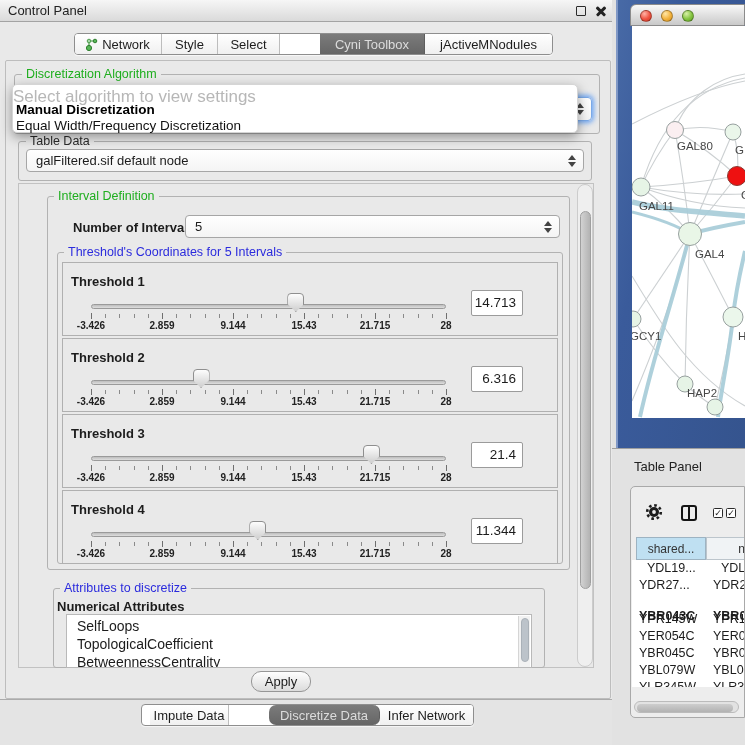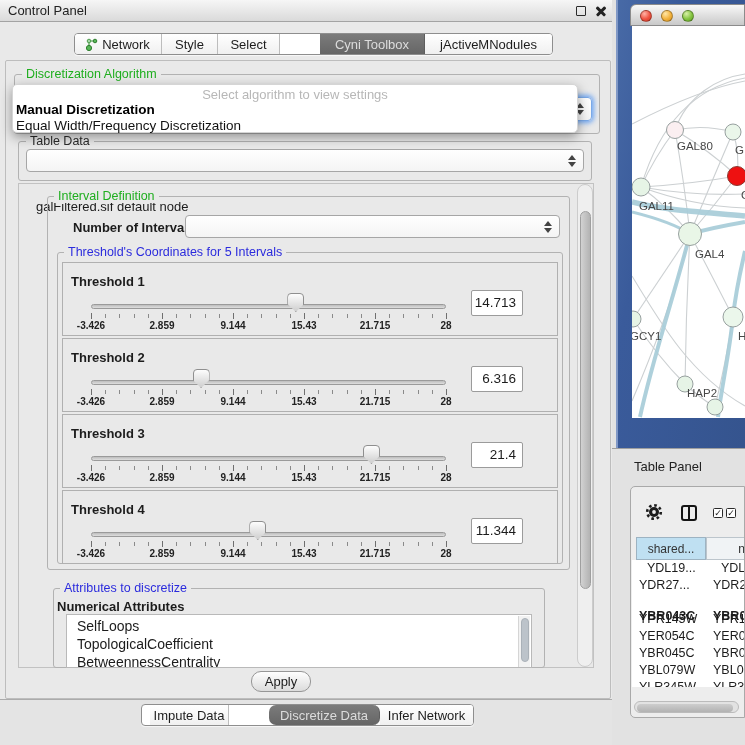--- a/index.html
+++ b/index.html
@@ -28,33 +28,33 @@
   .segctl .seg.sel { background:linear-gradient(#7b7b7b,#666666); color:#dcdcdc; border-right-color:#5e5e5e;margin-left:40px; }
 
   
   .group { position:absolute; border:1px solid #b2b2b2; border-radius:3px; }
   .gtitle { position:absolute; background:#e9e9e9; padding:0 4px; font-size:12.5px; white-space:nowrap; }
   .green { color:#1fae1f; } .blue { color:#2b2bdd; } .dark { color:#2b2b2b; }
 
   
   .combo { position:absolute; background:linear-gradient(#ffffff,#f4f4f4);
     border:1px solid #a6a6a6; border-radius:4px; font-size:13px; }
-  .combo .val { position:absolute; left:9px; top:0; line-height:21px; white-space:nowrap;margin-top:46px; }
+  .combo .val { position:absolute; left:9px; top:0; line-height:21px; white-space:nowrap; }
   .arrows { position:absolute; right:7px; top:50%; width:8px; height:12px; transform:translateY(-50%); }
   .arrows i { position:absolute; left:0; width:0; height:0;
     border-left:4px solid transparent; border-right:4px solid transparent; }
   .arrows .up { top:0; border-bottom:5px solid #444; }
   .arrows .dn { bottom:0; border-top:5px solid #444; }
   .focusring { box-shadow:0 0 5px 2px rgba(90,155,245,.85); border-color:#7aa9e8; }
 
   
   #algo-popup { left:12px; top:84px; width:566px; height:49px; background:#fff;
     border:1px solid #d5d5d5; border-radius:5px; box-shadow:0 4px 12px rgba(0,0,0,.38); z-index:20; }
-  #algo-popup .ph { position:absolute; top:2px; left:0; width:100%; text-align:center;
-    font-size:13px; color:#b7b7b7; }
+  #algo-popup .ph { position:absolute; top:2px; left:0; width:100%; text-align:left;
+    font-size:17px; color:#b7b7b7; }
   #algo-popup .opt0 { position:absolute; top:17px; left:3px; font-size:13.5px; font-weight:bold; color:#000; }
   #algo-popup .opt1 { position:absolute; top:33px; left:3px; font-size:13.5px; color:#111; }
 
   
   .thresh-panel { position:absolute; left:62px; width:496px; height:74px;
     border:1px solid #b0b0b0; background:#e9e9e9; }
   .thresh-panel .tlabel { position:absolute; left:8px; top:11px; font-size:13px; font-weight:bold; }
   .track { position:absolute; left:28px; top:41px; width:355px; height:5px;
     background:linear-gradient(#bdbdbd,#dedede); border:1px solid #9a9a9a; border-radius:3px; }
   .thumb { position:absolute; top:30px; width:17px; height:19px;

